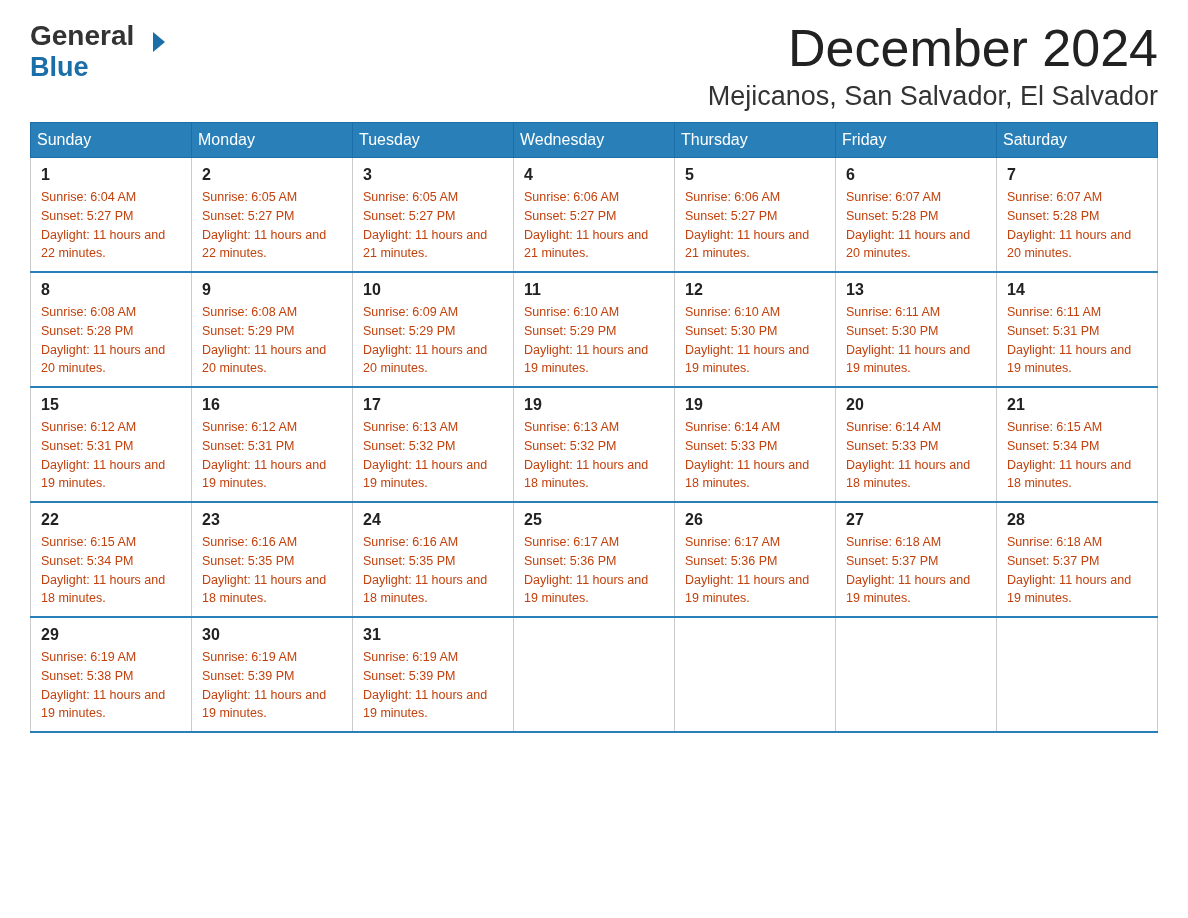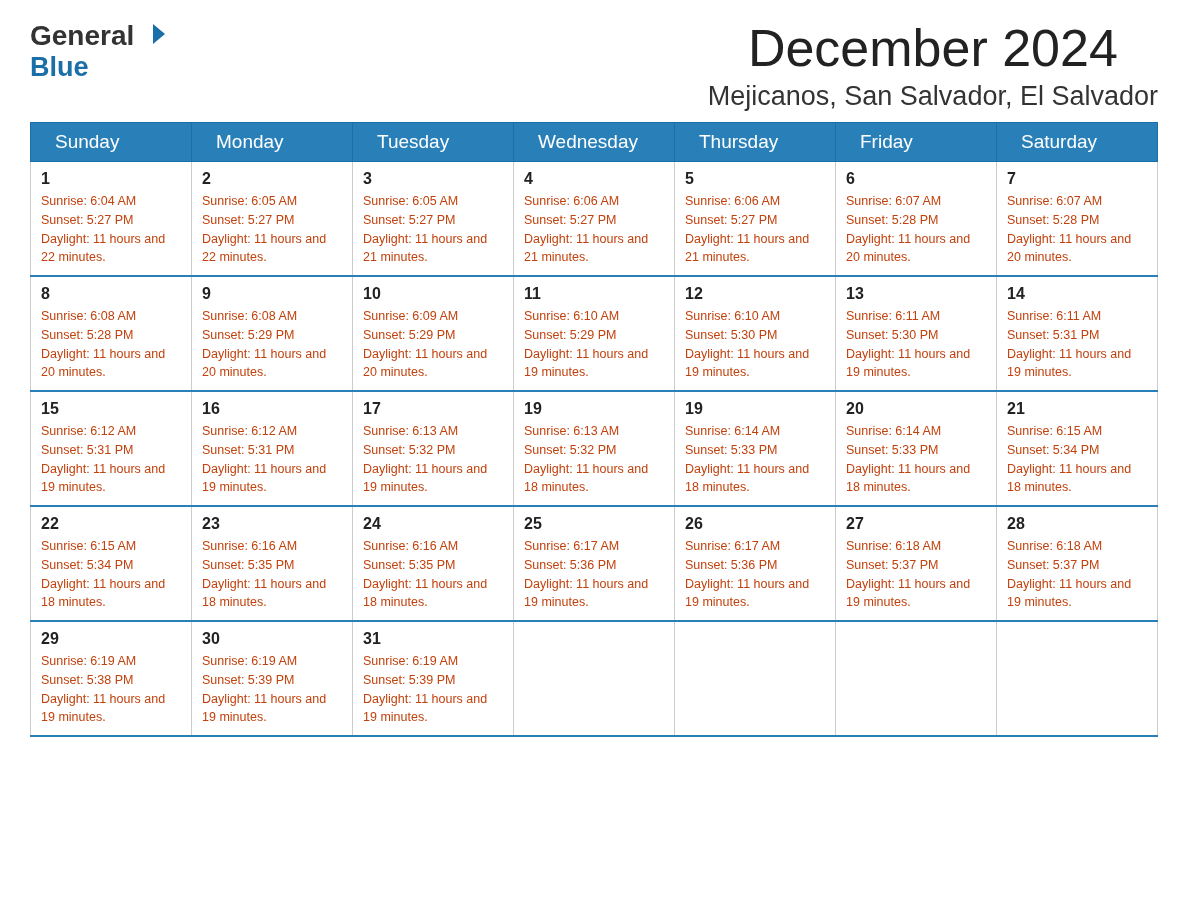--- a/index.html
+++ b/index.html
@@ -16,21 +16,21 @@
       justify-content: space-between;
       margin-bottom: 10px;
     }
     .logo {
       display: flex;
       flex-direction: column;
       align-items: flex-start;
     }
     .logo-top {
       display: flex;
-      align-items: flex-start;
+      align-items: flex-end;
       gap: 17px;
     }
     .logo-general {
       font-size: 28px;
       font-weight: bold;
       color: #333;
     }
     .logo-arrow {
       width: 0;
       height: 0;
@@ -39,44 +39,44 @@
       border-bottom: 10px solid transparent;
       margin-left: 2px;
       margin-top: 4px;
     }
     .logo-blue {
       font-size: 27px;
       font-weight: bold;
       color: #1a6fa8;
     }
     .title-block {
-      text-align: center;
+      text-align: right;
     }
     .page-title {
       font-size: 52px;
       font-weight: normal;
       color: #222;
       line-height: 1.1;
     }
     .subtitle {
       font-size: 27px;
       color: #333;
       margin-top: 4px;
     }
     table {
       width: 100%;
       border-collapse: collapse;
       margin-top: 10px;
     }
     thead tr th {
       background-color: #2980b9;
       color: #fff;
-      font-size: 19px;
+      font-size: 16px;
       font-weight: normal;
-      padding: 8px 24px;
+      padding: 8px 6px;
       text-align: left;
       border: 1px solid #1a6fa8;
     }
     tbody tr td {
       vertical-align: top;
       padding: 8px 10px;
       font-size: 13px;
       color: #222;
       border: 1px solid #ccc;
       width: 14.28%;

